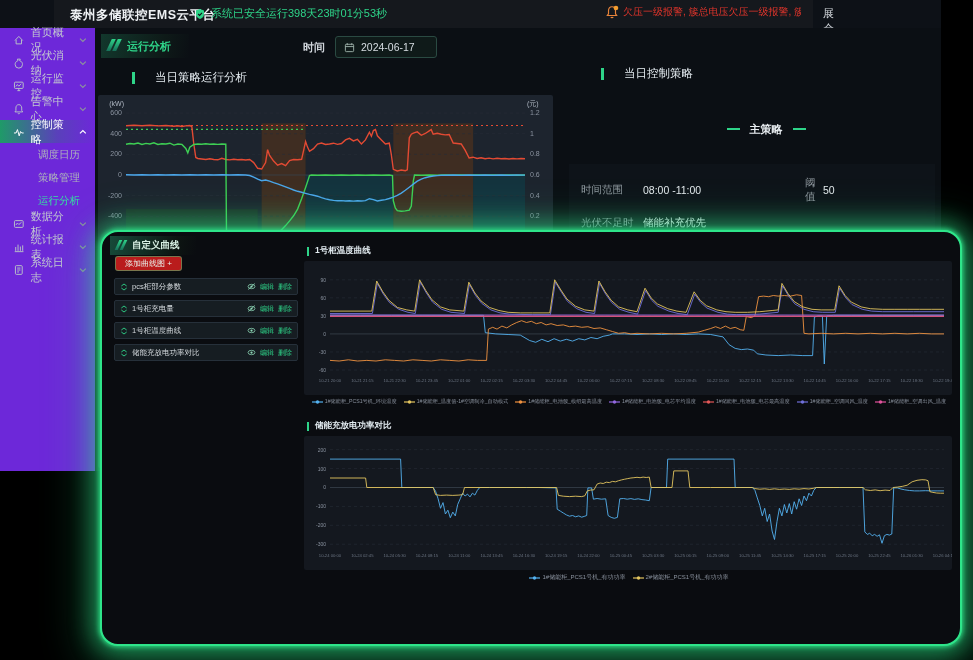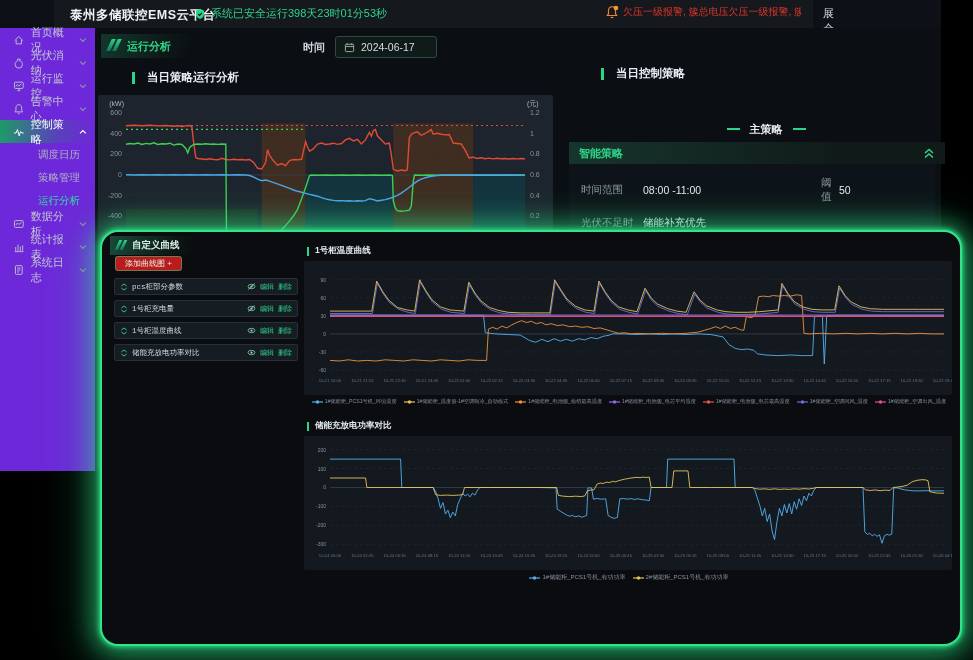--- a/index.html
+++ b/index.html
@@ -22,51 +22,51 @@
   .side-sub.sel{color:#35e0a1;}
   
   .content{position:absolute;left:95px;top:28px;width:846px;height:443px;background:#0b0f14;}
   .tab-run{position:absolute;left:6px;top:6px;height:24px;display:flex;align-items:center;gap:6px;padding:0 18px 0 8px;
            background:linear-gradient(100deg,#12372c 0%,#0e1a18 70%,rgba(14,26,24,0) 100%);}
   .stripes i{display:inline-block;width:4px;height:12px;background:linear-gradient(180deg,#2ed489,#17705a);transform:skewX(-25deg);margin-right:2px;}
   .tab-run span{color:#2ed489;font-size:11px;font-weight:bold;}
   .time-label{position:absolute;left:208px;top:12px;color:#cfd4da;font-size:11px;font-weight:bold;}
   .datebox{position:absolute;left:240px;top:8px;width:92px;height:20px;border:1px solid #2a4a42;border-radius:3px;
            background:#0f1a19;display:flex;align-items:center;gap:6px;padding-left:8px;color:#d6dde2;font-size:10.5px;}
-  .card-title{position:absolute;display:flex;align-items:center;gap:12px;font-size:11.5px;font-weight:bold;color:#e6edf2;padding-left:32px;}
+  .card-title{position:absolute;display:flex;align-items:center;gap:20px;font-size:11.5px;font-weight:normal;color:#e6edf2;padding-left:32px;}
   .card-title i{width:3px;height:12px;background:#2ed489;display:inline-block;}
   .main-card{position:absolute;left:3px;top:67px;width:455px;height:373px;background:#1d242e;border-radius:2px;}
   
   .rpanel{position:absolute;left:470px;top:38px;width:370px;height:405px;}
   .group-label{position:absolute;left:16px;top:56px;width:370px;text-align:center;color:#e8edf1;font-size:11px;font-weight:bold;}
   .group-label .dash{display:inline-block;width:13px;height:2px;background:#2ed489;vertical-align:middle;margin:0 10px 2px;}
   .smart-header{position:absolute;left:4px;top:76px;width:366px;height:22px;display:flex;align-items:center;
                 background:linear-gradient(90deg,#16352c,#101a18 75%);color:#2ed489;font-size:11px;font-weight:bold;padding-left:10px;}
   .smart-header svg{margin-left:auto;margin-right:10px;}
   .smart-body{position:absolute;left:4px;top:98px;width:366px;height:300px;background:#0e1319;}
   .mode-row{text-align:center;color:#2ed489;font-size:10.5px;font-weight:bold;padding-top:10px;}
   .mode-row .tri{font-size:8px;margin:0 6px;}
   .cp-row{display:flex;align-items:center;font-size:10.5px;margin:12px 12px 0 12px;}
   .cp-row .lbl{color:#8f979e;width:62px;}
   .cp-row .val{color:#e3e8ec;width:148px;}
-  .cp-row .k{width:18px;margin-left:30px;}
+  .cp-row .k{width:18px;margin-left:14px;}
   .cp-row .v{color:#e3e8ec;}
   
   .modal{position:absolute;left:100px;top:230px;width:858px;height:412px;background:#0a0c10;border:2px solid #2ee58a;border-radius:18px;
          box-shadow:0 0 5px 1px rgba(46,229,138,.95),0 0 22px 7px rgba(46,229,138,.5),0 10px 45px 14px rgba(46,229,138,.28);}
   .modal-tab{position:absolute;left:8px;top:4px;height:19px;display:flex;align-items:center;gap:5px;padding:0 16px 0 7px;
              background:linear-gradient(100deg,#174a39 0%,#0d1512 75%,rgba(13,21,18,0) 100%);}
   .modal-tab .stripes i{width:3px;height:10px;}
   .modal-tab span{color:#d7efe3;font-size:9.5px;font-weight:bold;}
   .add-btn{position:absolute;left:13px;top:24px;height:15px;background:#b91c1c;border:1px solid rgba(46,229,138,.45);
            border-radius:3px;color:#eaf6ef;font-size:8px;padding:0 9px;line-height:13px;cursor:pointer;
            font-family:"Liberation Sans","DejaVu Sans",sans-serif;}
   .curve-list{position:absolute;left:12px;top:46px;width:184px;}
   .curve-row{height:15px;margin-bottom:5px;background:#161d22;border:1px solid #26303a;border-radius:2px;
-             display:flex;align-items:center;gap:4px;padding:0 5px;font-family:Liberation Mono, monospace;}
+             display:flex;align-items:center;gap:4px;padding:0 5px;}
   .curve-row .clabel{color:#d5dade;font-size:7.5px;flex:1;white-space:nowrap;overflow:hidden;}
   .curve-row .act{color:#2ed489;font-size:7px;cursor:pointer;}
   .mchart-title{position:absolute;display:flex;align-items:center;gap:6px;font-size:8.5px;font-weight:bold;color:#e2ebf0;}
   .mchart-title i{width:2px;height:9px;background:#2ed489;display:inline-block;}
   .legend-row{position:absolute;display:flex;justify-content:center;gap:7px;width:650px;}
   .legend-item{display:flex;align-items:center;gap:2px;color:#8a929e;font-size:5.2px;white-space:nowrap;}
   svg{display:block;}
   .chart-host{position:absolute;background:#14181f;border-radius:2px;}
 </style>
 </head>
@@ -242,27 +242,20 @@
         </div>
     </div>
 
     <div class="rpanel">
       <div class="card-title" style="left:4px;top:0;">
         <i></i>
         <span>当日控制策略</span>
       </div>
       <div class="group-label">
         <span class="dash"></span><span>主策略</span><span class="dash"></span>
-      </div>
-      <div class="smart-header">
-        <span>智能策略</span>
-        <svg width="12" height="11" viewBox="0 0 12 11">
-          <path d="M2 5 L6 1.5 L10 5" fill="none" stroke="#2ed489" stroke-width="1.5"></path>
-          <path d="M2 9.5 L6 6 L10 9.5" fill="none" stroke="#2ed489" stroke-width="1.5"></path>
-        </svg>
       </div>
       <div class="smart-body">
         <div id="cp-rows">
             <div class="cp-row">
               <span class="lbl">时间范围</span>
               <span class="val">08:00 -11:00</span>
               <span class="lbl k">阈值</span>
               <span class="v">50</span>
             </div>
             <div class="cp-row">

